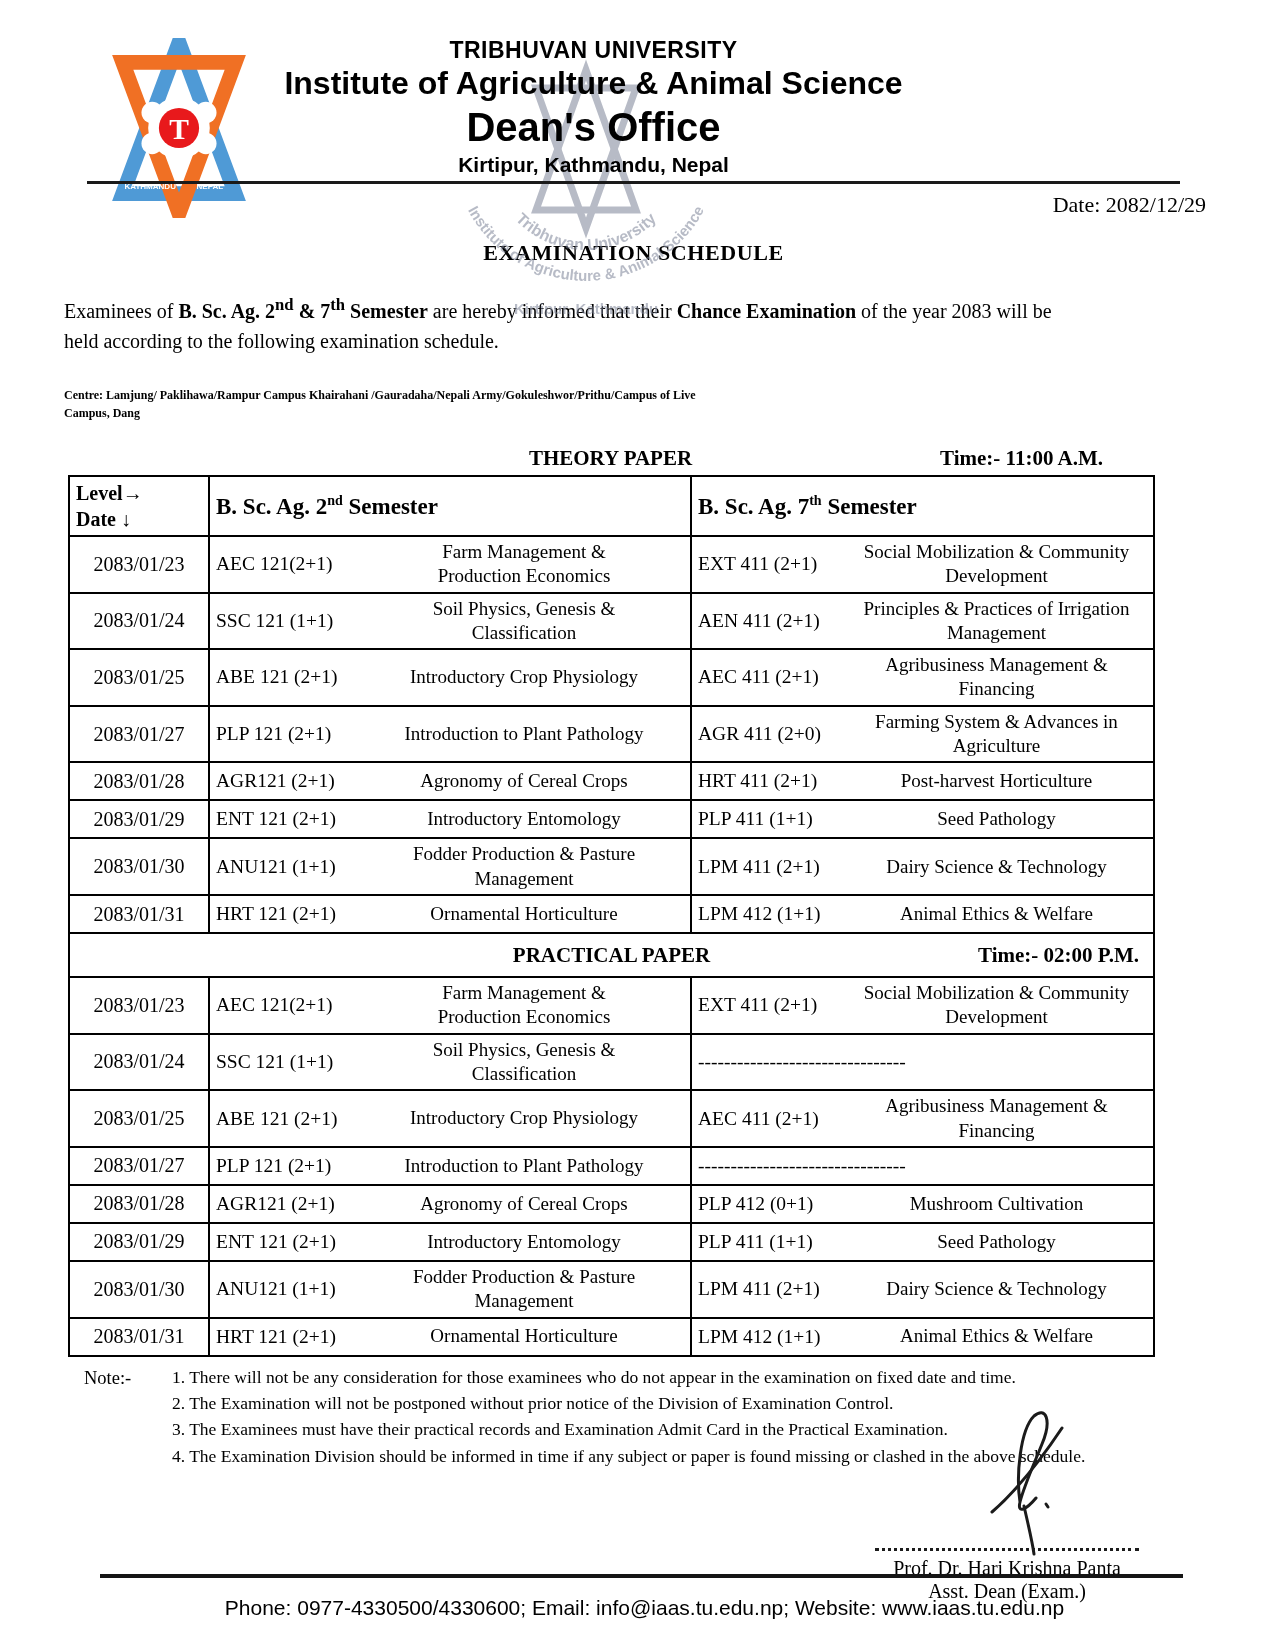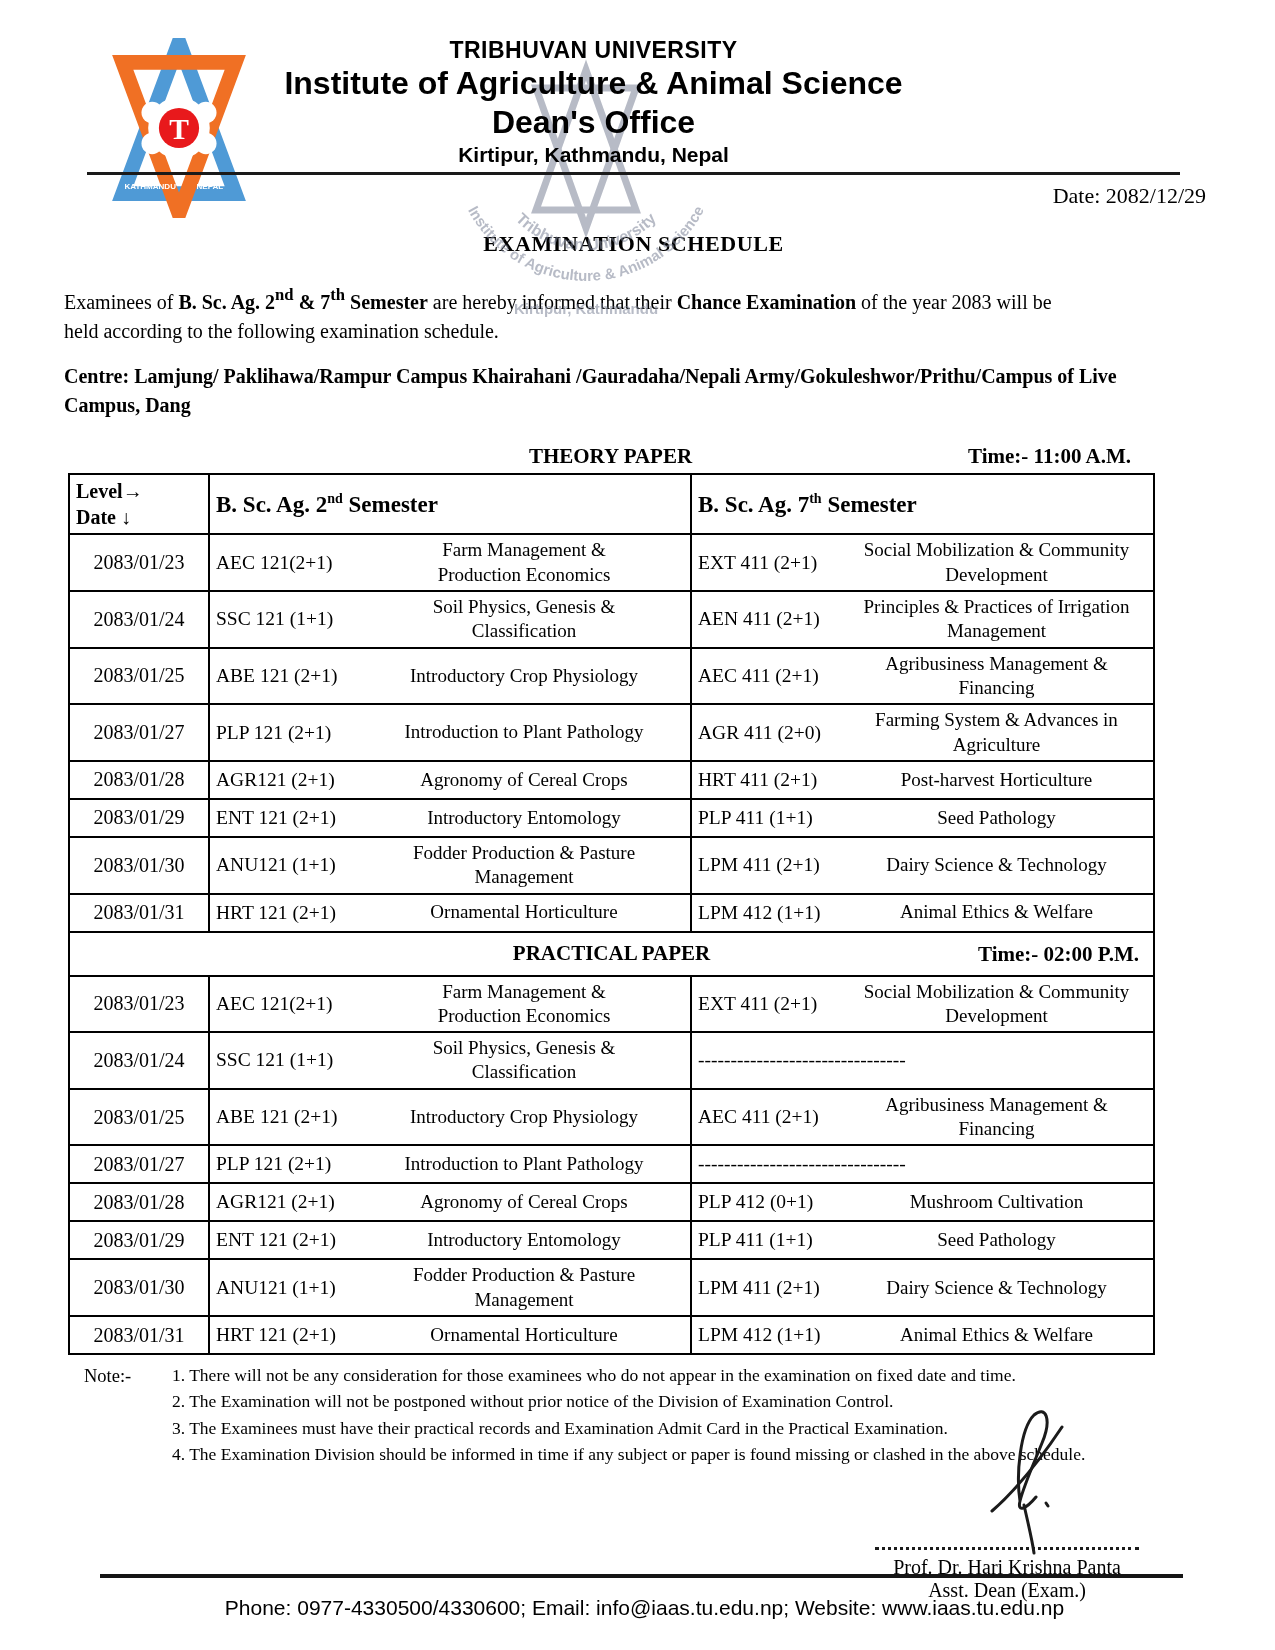--- a/index.html
+++ b/index.html
@@ -4,34 +4,34 @@
 <style>
   html,body{margin:0;padding:0;background:#e8e8e8;}
   .page{position:relative;width:1275px;height:1650px;background:#ffffff;margin:0 auto;
         font-family:"Liberation Serif",serif;color:#000;overflow:hidden;}
   
   .letterhead{position:relative;padding-top:36px;z-index:1;}
   .head-text{position:relative;text-align:center;padding-right:88px;z-index:2;
              font-family:"Liberation Sans",sans-serif;font-weight:bold;line-height:1.22;}
   .univ{font-size:23px;letter-spacing:.5px;}
   .inst{font-size:32px;}
-  .office{font-size:32px;}
+  .office{font-size:40px;}
   .addr{font-size:21px;}
   .logo{position:absolute;left:112px;top:38px;width:134px;height:180px;z-index:3;}
   .stamp{position:absolute;left:436px;top:42px;width:300px;height:300px;opacity:.55;z-index:1;}
   .stamp text{font-family:"Liberation Sans",sans-serif;font-weight:bold;fill:#7d8498;}
   .rule{height:3px;background:#1a1a1a;margin:4px 95px 0 87px;position:relative;z-index:2;}
   .date-line{font-size:22px;text-align:right;padding-right:69px;margin-top:8px;position:relative;z-index:2;}
   
   .doc-title{font-size:22px;font-weight:bold;text-align:center;letter-spacing:.6px;margin-top:22px;padding-right:40px;margin-left:32px;}
   .intro{font-size:20px;margin:26px 64px 8px 64px;line-height:1.5;}
-  .centre{font-size:20px;font-weight:normal;margin:16px 64px 0 64px;line-height:1.45;}
+  .centre{font-size:12px;font-weight:normal;margin:31px 64px 0 64px;line-height:1.45;}
   .caption-row{position:relative;width:1085px;margin:24px 0 4px 68px;font-size:21px;font-weight:bold;}
   .caption-row .cap{display:block;text-align:center;}
-  .caption-row .time{position:absolute;right:22px;top:0;}
+  .caption-row .time{position:absolute;right:50px;top:0;}
   
   table.sched{border-collapse:collapse;table-layout:fixed;width:1085px;margin-left:68px;}
   table.sched td,table.sched th{border:2px solid #000;vertical-align:middle;padding:3px 6px;}
   .col-date{width:140px;}.col-s2{width:482px;}.col-s7{width:463px;}
   th.level-cell{font-size:20px;text-align:left;padding-left:10px;line-height:1.3;font-weight:bold;}
   th.sem-cell{font-size:23px;text-align:left;padding-left:12px;font-weight:bold;}
   th.sem-cell sup{font-size:14px;}
   td.c-date{text-align:center;font-size:20px;}
   .sub{display:flex;align-items:center;min-height:30px;}
   .sub .code{flex:0 0 148px;font-size:19.5px;}

